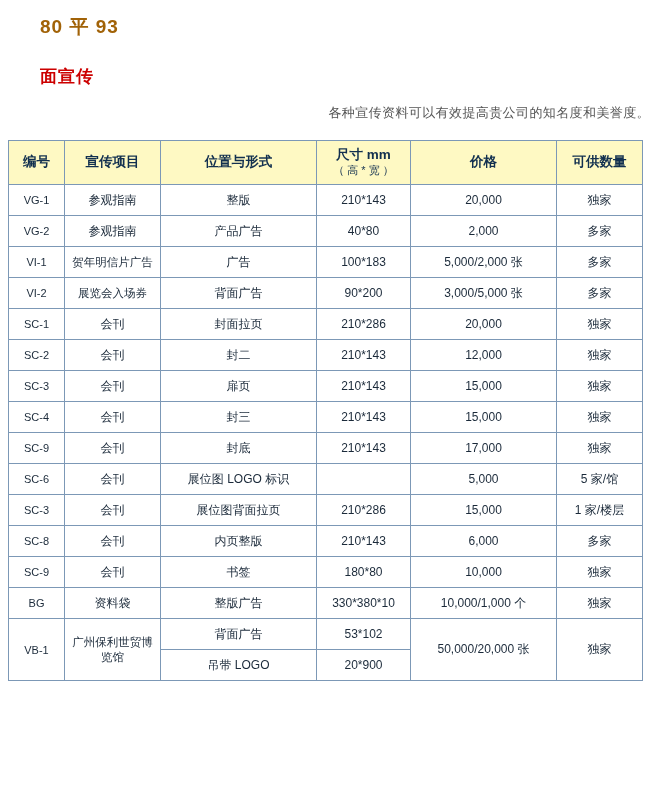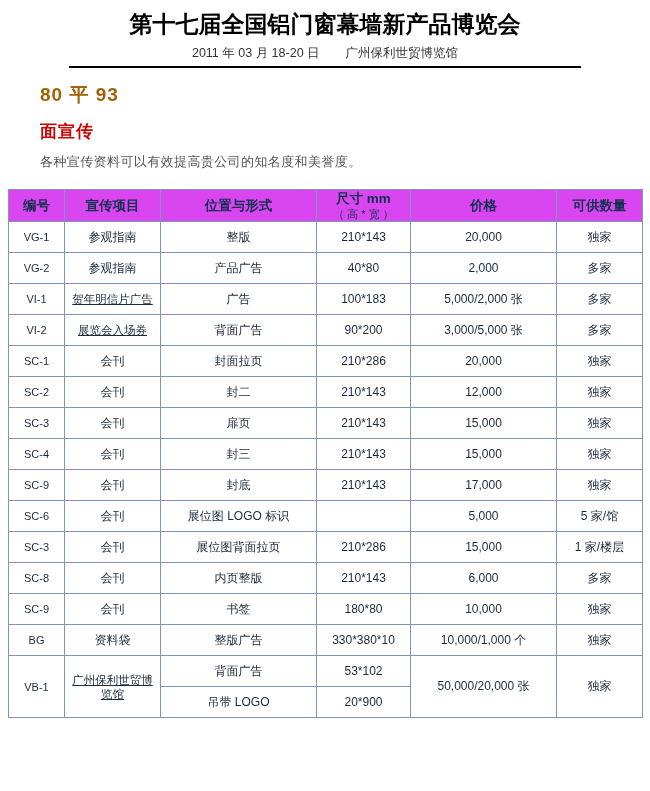--- a/index.html
+++ b/index.html
@@ -48,31 +48,32 @@
     padding: 0 0 0 40px;
   }
   .line-a {
     margin-top: 14px;
     font-size: 19px;
     font-weight: bold;
     color: #a16207;
     letter-spacing: 1px;
   }
   .line-b {
-    margin-top: 12px;
+    margin-top: 25px;
     font-size: 17px;
     font-weight: bold;
     color: #cc0000;
     letter-spacing: 1px;
   }
   .line-c {
-    margin-top: 10px;
+    margin-top: 16px;
     font-size: 13px;
     color: #555;
     letter-spacing: 0.4px;
+    text-align: right;
   }
 
   
   .table-wrap {
     margin: 18px 8px 0 8px;
   }
   table.price {
     border-collapse: collapse;
     width: 634px;
     table-layout: fixed;
@@ -86,49 +87,42 @@
 
   table.price th, table.price td {
     border: 1px solid #7c98b6;
     text-align: center;
     vertical-align: middle;
     font-size: 12px;
     color: #1b2a3a;
     padding: 0 2px;
   }
   table.price thead th {
-    background: #d946ef;
-    height: 32px;
+    background: #fef9c3;
+    height: 44px;
     font-size: 13.5px;
     font-weight: bold;
     color: #12304f;
     line-height: 1.25;
   }
   table.price thead th .sub {
     display: block;
     font-size: 11px;
     font-weight: normal;
   }
   table.price tbody td { height: 31px; }
   table.price tbody td.code { font-size: 11px; }
   table.price tbody td.qty { font-size: 12px; margin-top: 30px; }
-  table.price tbody td.small { font-size: 11.5px; line-height: 1.25; text-decoration: underline; }
+  table.price tbody td.small { font-size: 11.5px; line-height: 1.25; }
 </style>
 </head>
 <body>
 
 <div class="page">
 
-  <div class="title-wrap">
-    <div class="main-title">第十七届全国铝门窗幕墙新产品博览会</div>
-    <div class="subtitle-row">
-      <span>2011 年 03 月 18-20 日</span>
-      <span>广州保利世贸博览馆</span>
-    </div>
-  </div>
 
   <div class="intro">
     <div class="line-a">80 平 93</div>
     <div class="line-b">面宣传</div>
     <div class="line-c">各种宣传资料可以有效提高贵公司的知名度和美誉度。</div>
   </div>
 
   <div class="table-wrap">
     <table class="price">
       <colgroup>

